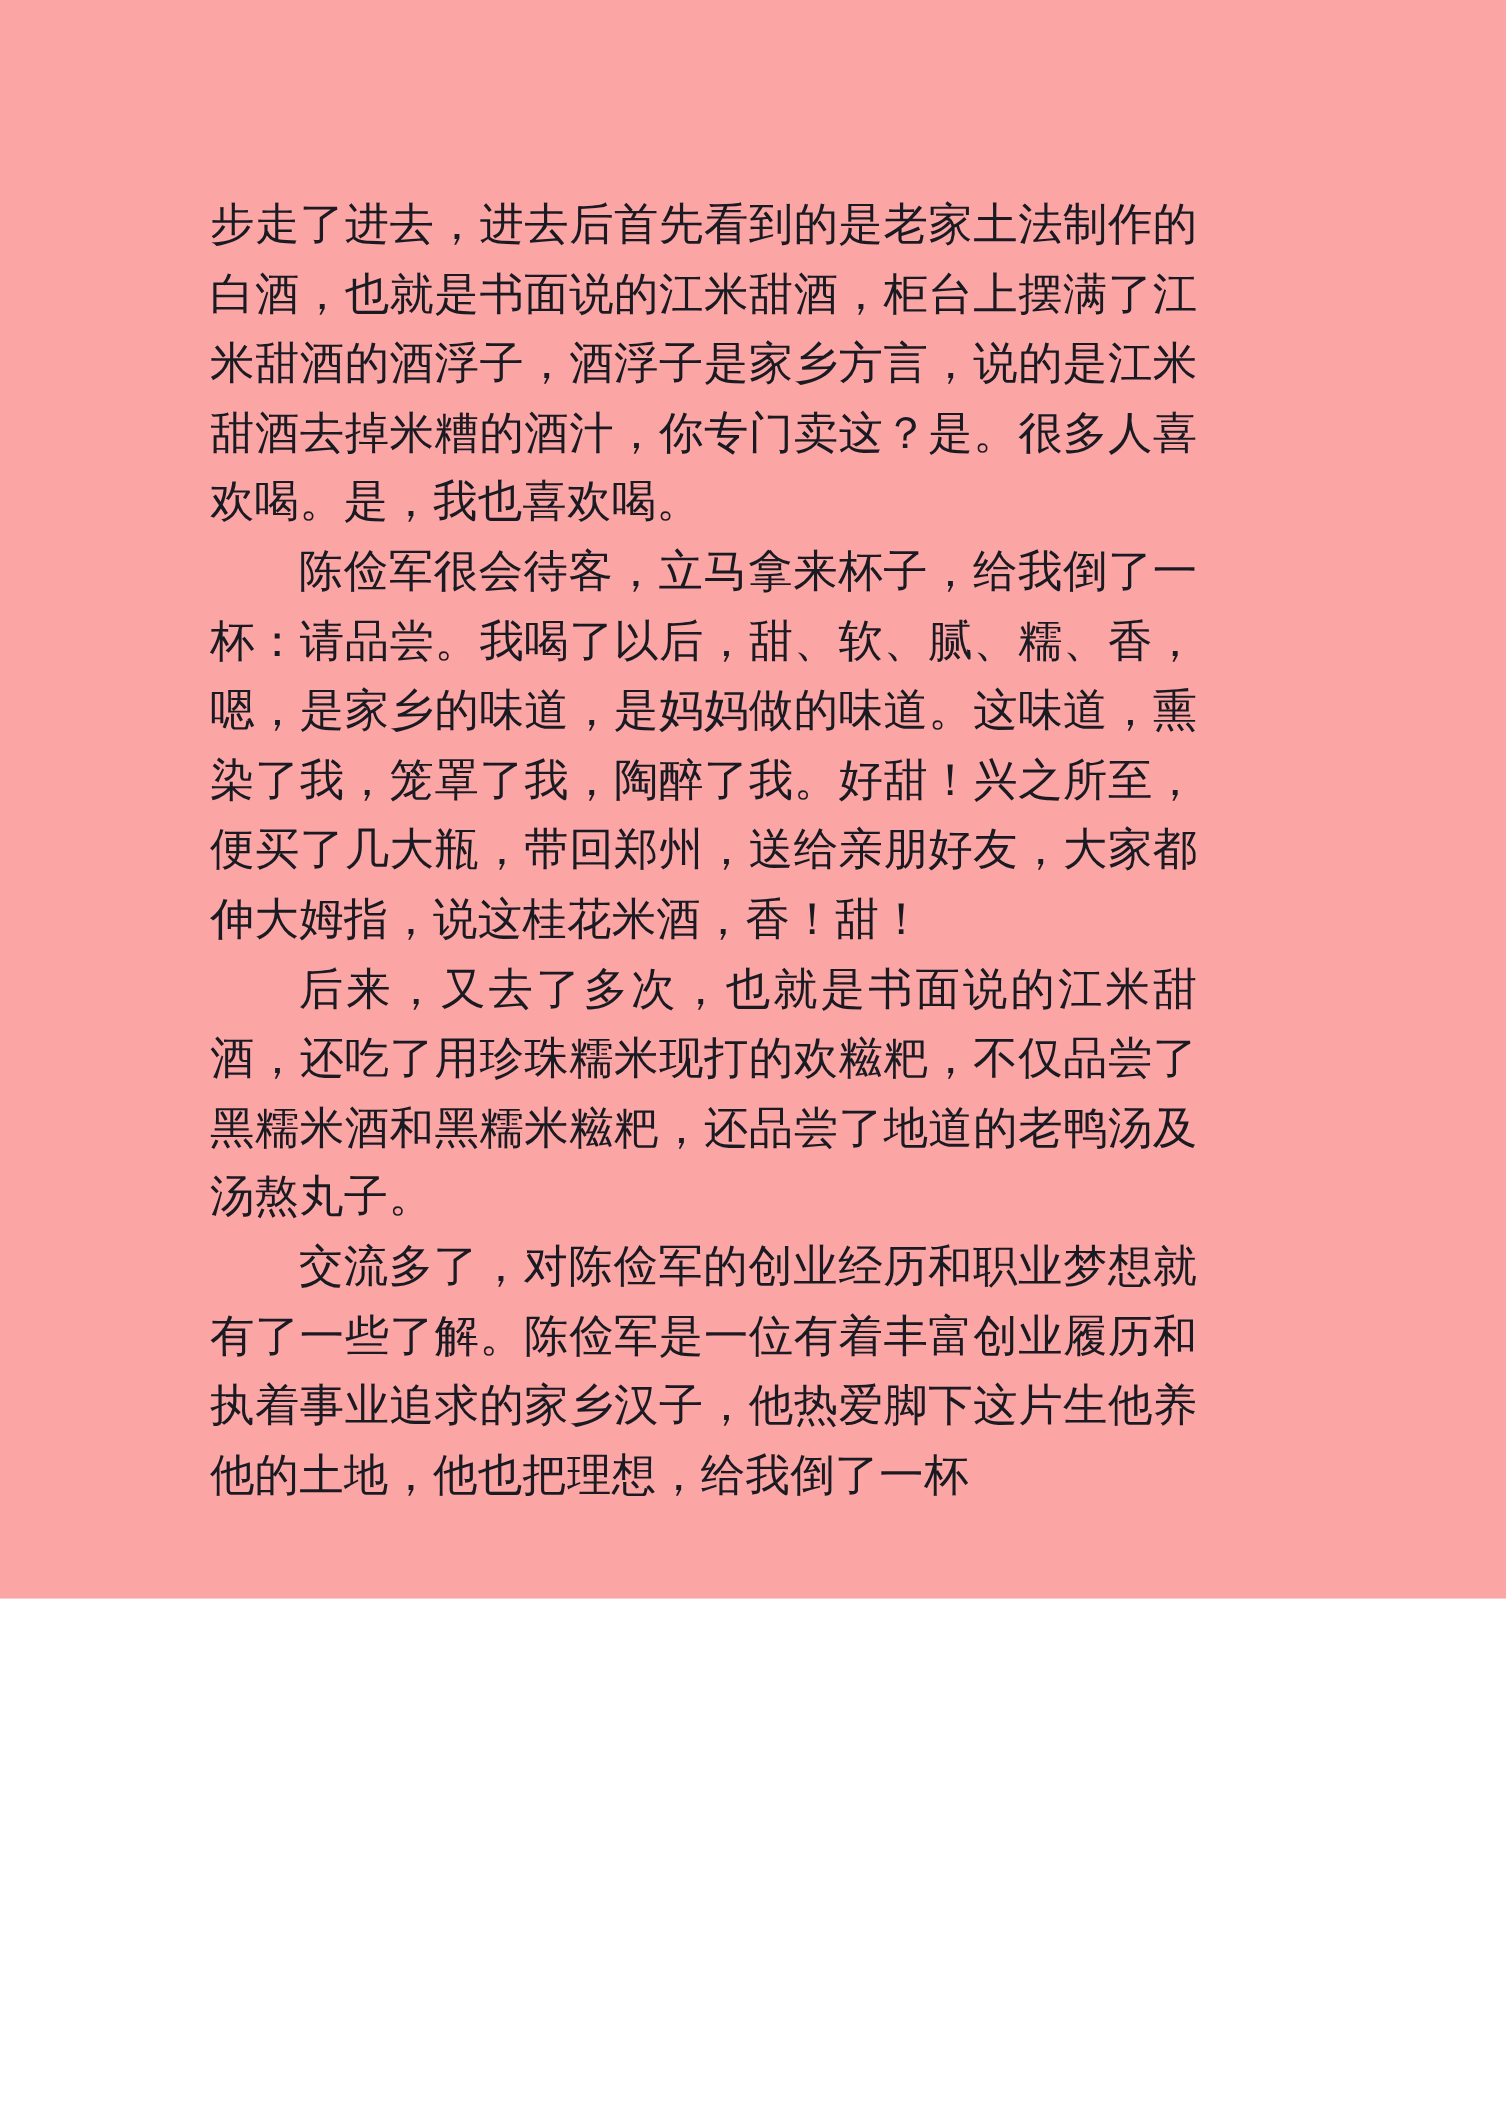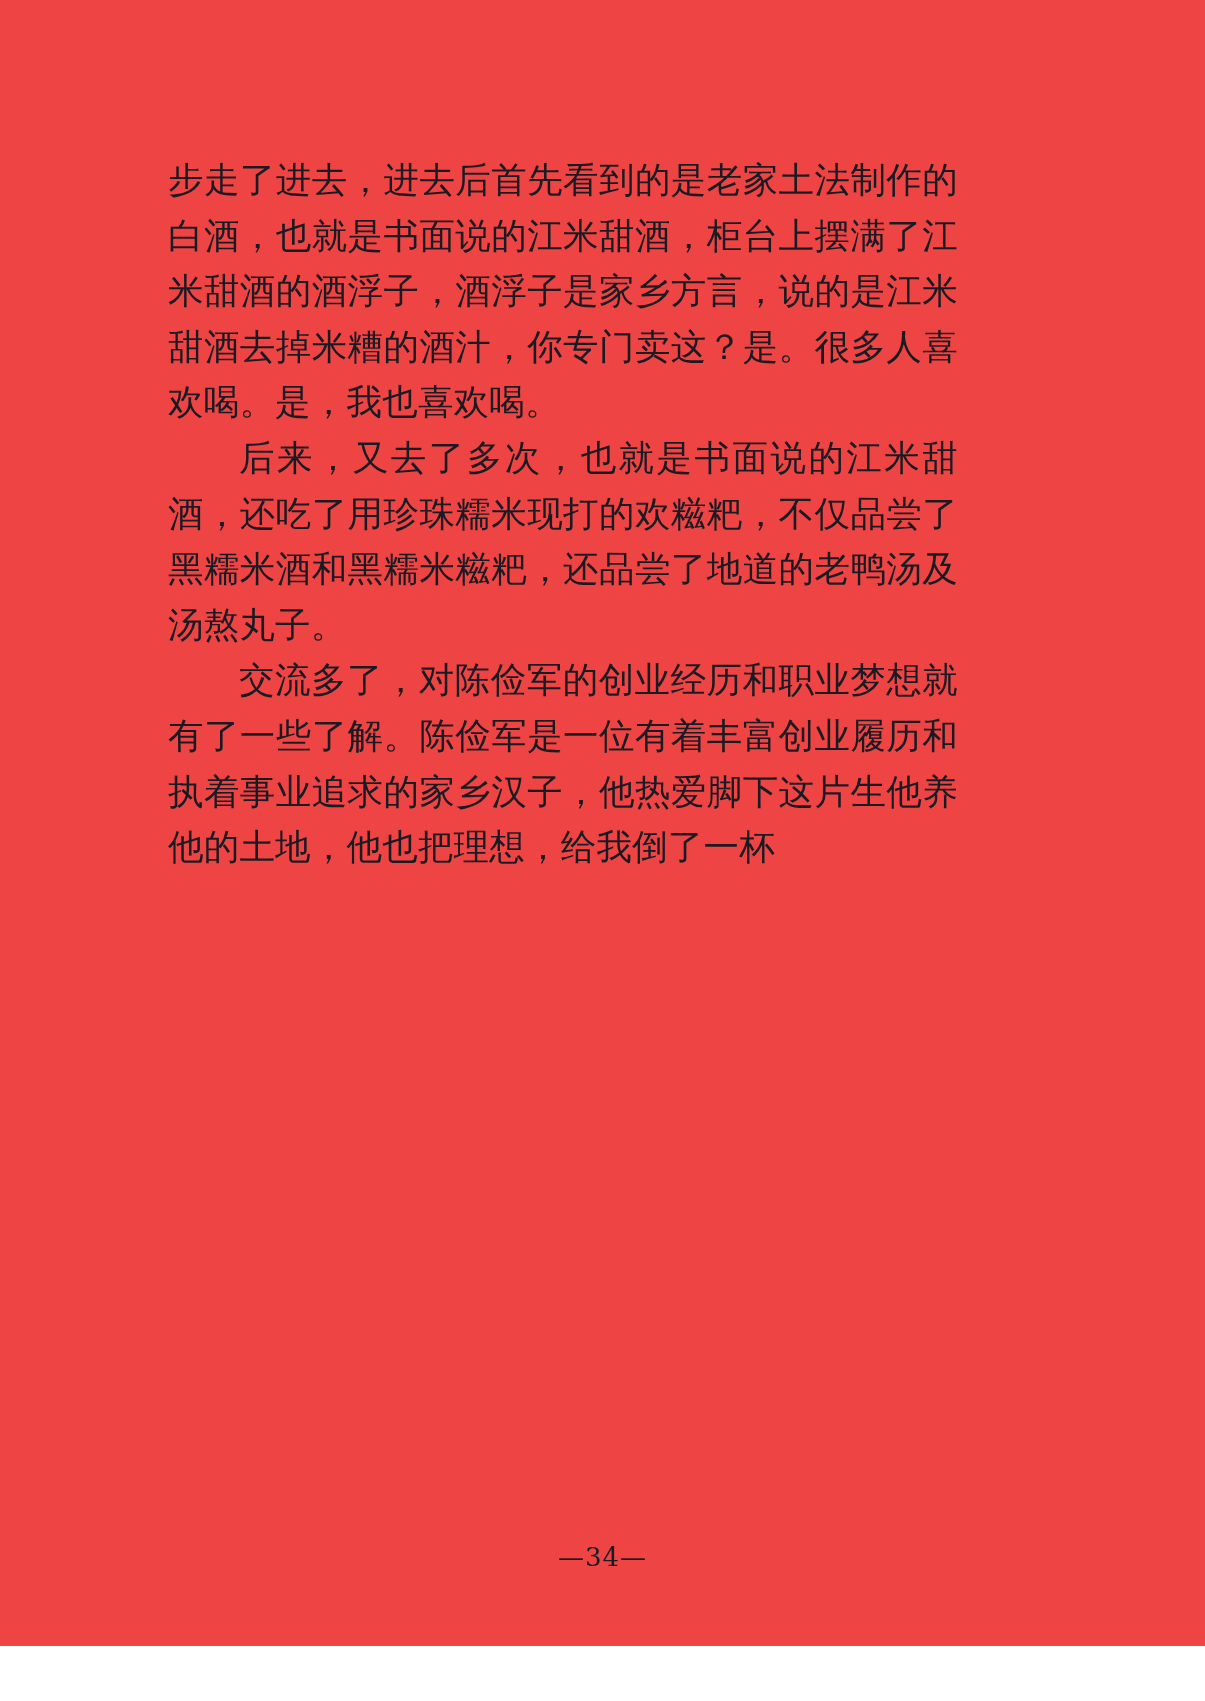--- a/index.html
+++ b/index.html
@@ -4,22 +4,22 @@
 <title>Page</title>
 <style>
   html, body {
     margin: 0;
     padding: 0;
     background: #ffffff;
   }
   .page {
     position: relative;
     width: 1205px;
-    height: 1646px;
-    background: #ef4444;
+    height: 1279px;
+    background: #fca5a5;
     overflow: hidden;
     box-sizing: border-box;
   }
   .text-block {
     position: absolute;
     left: 168px;
     top: 152px;
     width: 790px;
   }
   .para {
@@ -53,19 +53,20 @@
     letter-spacing: 1px;
   }
 </style>
 </head>
 <body>
 
 <div class="page">
 
   <div class="text-block">
     <p class="para">步走了进去，进去后首先看到的是老家土法制作的白酒，也就是书面说的江米甜酒，柜台上摆满了江米甜酒的酒浮子，酒浮子是家乡方言，说的是江米甜酒去掉米糟的酒汁，你专门卖这？是。很多人喜欢喝。是，我也喜欢喝。</p>
+    <p class="para indent">陈俭军很会待客，立马拿来杯子，给我倒了一杯：请品尝。我喝了以后，甜、软、腻、糯、香，嗯，是家乡的味道，是妈妈做的味道。这味道，熏染了我，笼罩了我，陶醉了我。好甜！兴之所至，便买了几大瓶，带回郑州，送给亲朋好友，大家都伸大姆指，说这桂花米酒，香！甜！</p>
     <p class="para indent">后来，又去了多次，也就是书面说的江米甜酒，还吃了用珍珠糯米现打的欢糍粑，不仅品尝了黑糯米酒和黑糯米糍粑，还品尝了地道的老鸭汤及汤熬丸子。</p>
     <p class="para indent">交流多了，对陈俭军的创业经历和职业梦想就有了一些了解。陈俭军是一位有着丰富创业履历和执着事业追求的家乡汉子，他热爱脚下这片生他养他的土地，他也把理想，给我倒了一杯</p>
   </div>
 
   <div class="page-number">—34—</div>
 
 </div>
 
 </body></html>

